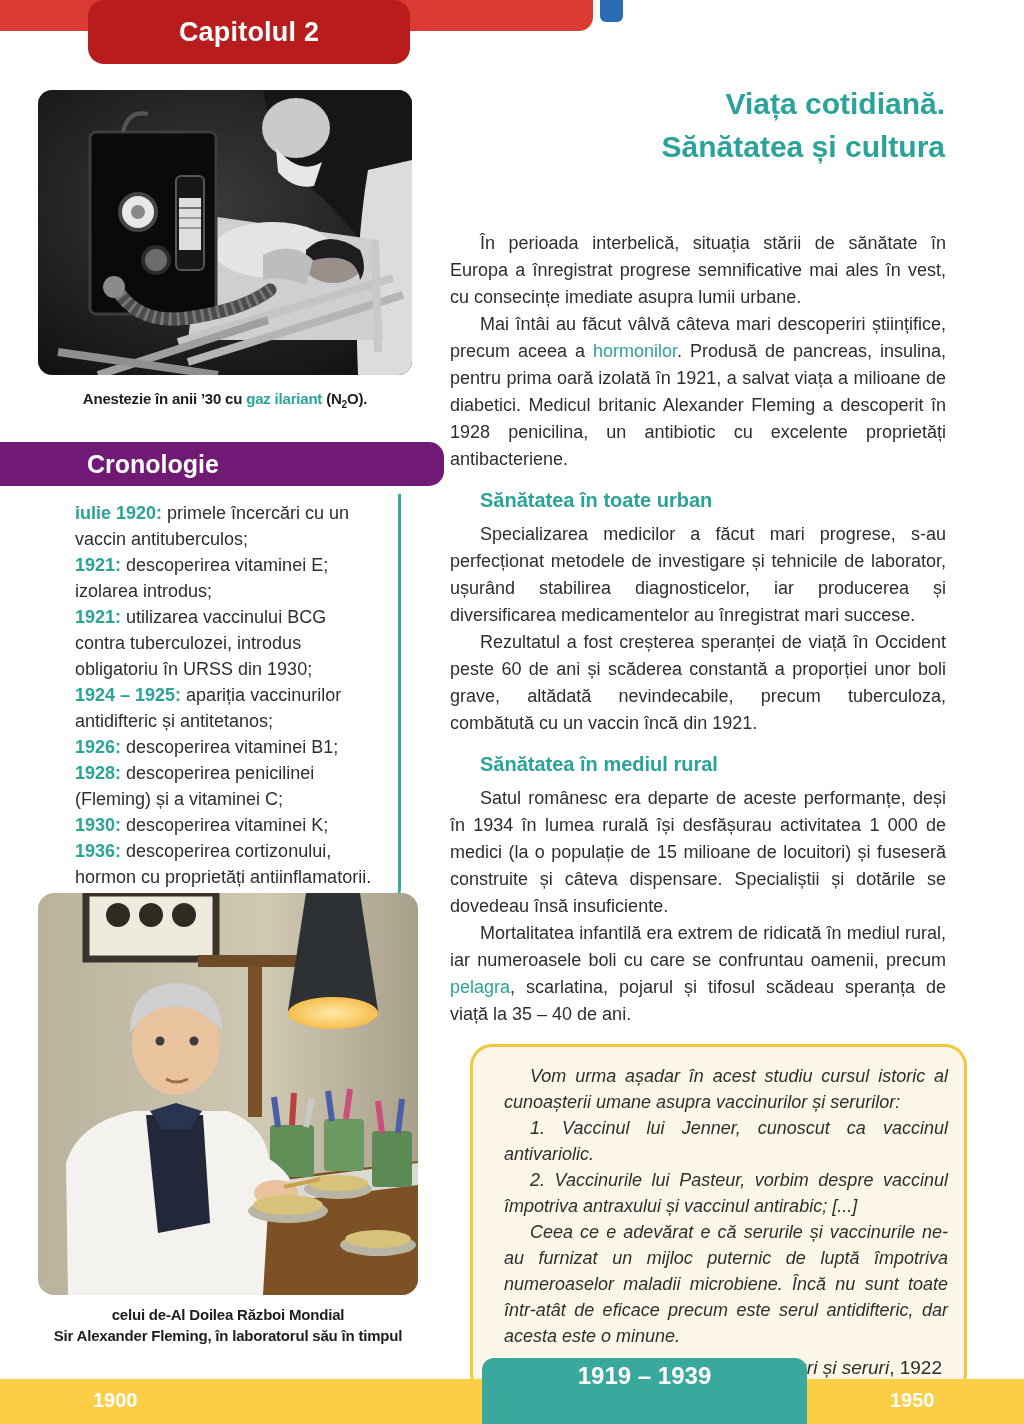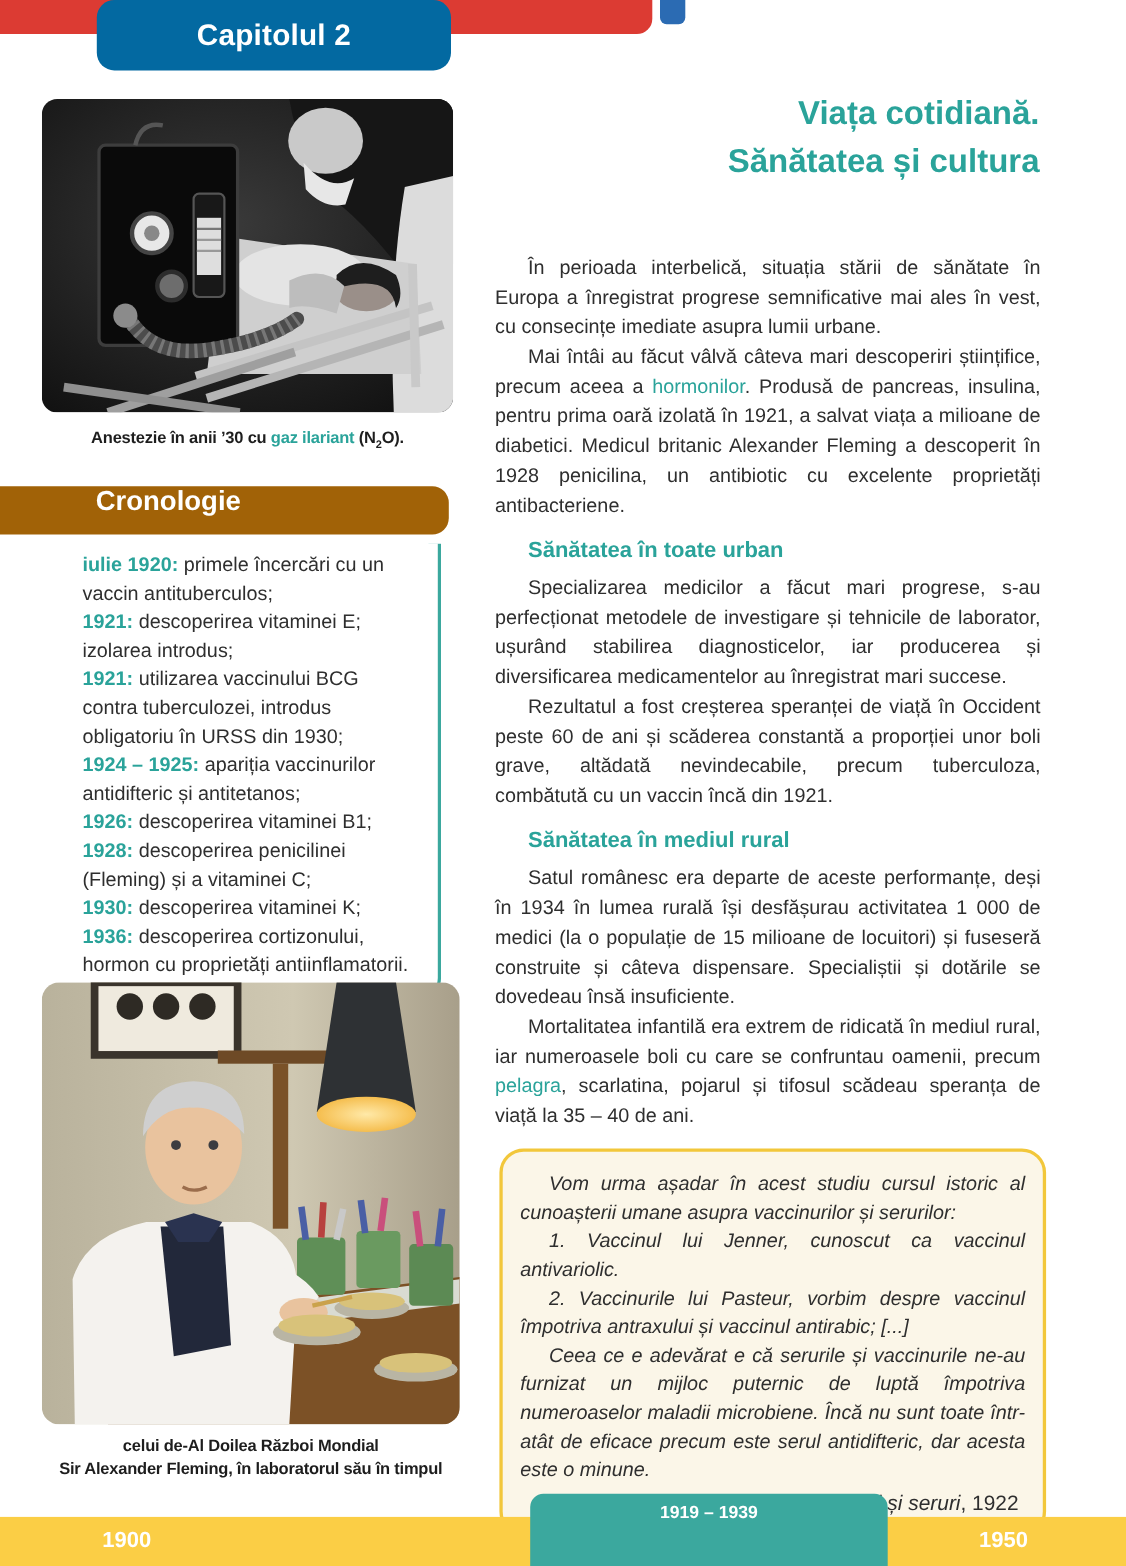--- a/index.html
+++ b/index.html
@@ -8,77 +8,77 @@
     position:relative; width:1024px; height:1424px; margin:0 auto;
     background:#ffffff; overflow:hidden;
     font-family:"Liberation Sans", sans-serif; color:#2e2e2e;
   }
   
   .top-red-bar { position:absolute; left:0; top:0; width:593px; height:31px;
     background:#dc3b33; border-bottom-right-radius:14px; }
   .top-blue-tab { position:absolute; left:600px; top:0; width:23px; height:22px;
     background:#2b6bb3; border-bottom-left-radius:6px; border-bottom-right-radius:6px; }
   .chapter-tab { position:absolute; left:88px; top:0; width:322px; height:64px;
-    background:#0369a1; border-radius:16px; display:flex; align-items:center; justify-content:center; }
+    background:#b91c1c; border-radius:16px; display:flex; align-items:center; justify-content:center; }
   .chapter-tab span { color:#ffffff; font-size:27px; font-weight:bold; letter-spacing:.2px; }
 
   
   .photo { position:absolute; left:38px; border-radius:14px; overflow:hidden; }
   .photo svg { display:block; }
   #photo1 { top:90px; width:374px; height:285px; }
   #photo2 { top:893px; width:380px; height:402px; border-radius:16px; }
 
   .caption { position:absolute; left:38px; text-align:center; font-weight:bold;
     font-size:15px; letter-spacing:-0.2px; color:#1d1d1d; line-height:21px; }
   #caption1 { top:388px; width:374px; }
   #caption2 { top:1304px; width:380px; }
   .caption .kw { color:#2aa39a; }
   .caption sub { font-size:10px; }
 
-  .chrono-header { position:absolute; left:0; top:442px; width:408px; height:44px;
-    background:#a16207; border-top-right-radius:15px; border-bottom-right-radius:15px;
-    display:flex; }
+  .chrono-header { position:absolute; left:0; top:442px; width:444px; height:44px;
+    background:#701a75; border-top-right-radius:15px; border-bottom-right-radius:15px;
+    display:flex; align-items:center; }
   .chrono-header span { color:#ffffff; font-weight:bold; font-size:25px; padding-left:87px; }
 
   .chrono-body { position:absolute; left:75px; top:494px; width:326px;
     border-right:3px solid #3ba89e; border-bottom:3px solid #3ba89e;
     border-bottom-right-radius:20px; padding:6px 22px 16px 0; }
   .chrono-entry { font-size:18px; line-height:26px; color:#2e2e2e; }
   .chrono-entry .date { color:#2aa39a; font-weight:bold; }
 
   
   .page-title { position:absolute; left:450px; top:82px; width:495px;
     text-align:right; color:#2aa39a; font-weight:bold; font-size:30px; line-height:43px; }
 
   .main-col { position:absolute; left:450px; top:230px; width:496px; }
   .main-col p { font-size:18px; line-height:27px; text-align:justify; text-indent:30px; }
   .main-col .kw { color:#2aa39a; }
   .sec-heading { color:#2aa39a; font-weight:bold; font-size:20px; line-height:24px;
     margin:15px 0 9px 30px; text-indent:0; }
 
   
-  .quote-box { margin:16px 0 0 4px; width:497px; background:#fbf6e8;
-    border:3px solid #f2c73b; border-radius:22px; padding:16px 16px 14px 16px; }
+  .quote-box { margin:16px 0 0 20px; width:497px; background:#fbf6e8;
+    border:3px solid #f2c73b; border-radius:22px; padding:16px 16px 14px 31px; }
   .quote-box p { font-style:italic; font-size:18px; line-height:26px;
     text-align:justify; text-indent:26px; }
   .quote-attrib { text-align:right; font-size:19px; margin-top:8px; padding-right:6px;
     font-style:normal; }
   .quote-attrib .work { font-style:italic; }
 
   
   .page-number { position:absolute; left:38px; top:1358px; font-size:16px; color:#1d1d1d;margin-top:20px; }
   .timeline-bar { position:absolute; left:0; top:1379px; width:1024px; height:45px;
     background:#fbce45; }
   .timeline-start, .timeline-end { position:absolute; top:1389px; color:#ffffff;
     font-weight:bold; font-size:20px; }
   .timeline-start { left:93px; }
   .timeline-end { left:890px; }
   .period-box { position:absolute; left:482px; top:1358px; width:325px; height:66px;
     background:#3ba89e; border-radius:12px 12px 0 0; text-align:center; }
-  .period-box span { color:#ffffff; font-weight:bold; font-size:16px; line-height:36px; }
+  .period-box span { color:#ffffff; font-weight:bold; font-size:24px; line-height:36px; }
 </style>
 </head>
 <body>
 
 <div class="page">
 
   <div class="top-red-bar"></div>
   <div class="top-blue-tab"></div>
   <div class="chapter-tab">
     <span>Capitolul 2</span>

